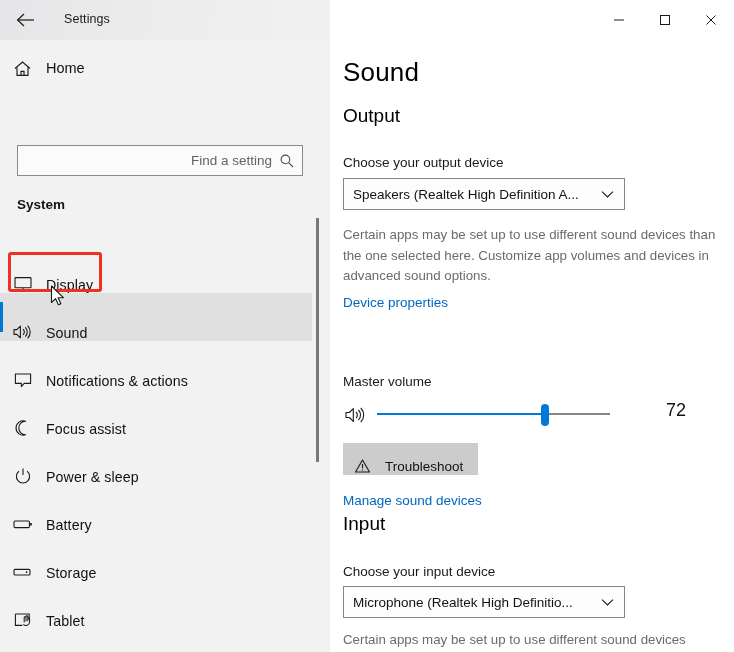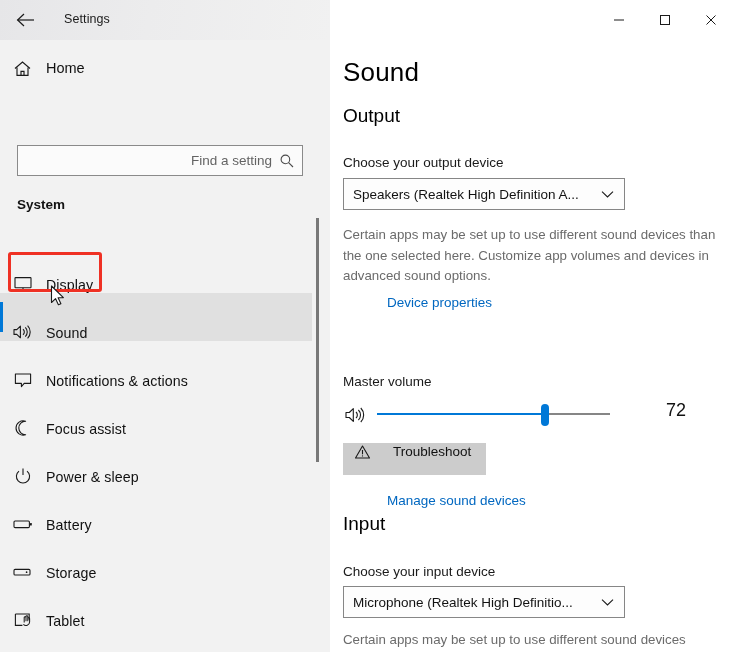--- a/index.html
+++ b/index.html
@@ -164,21 +164,21 @@
   .combo-arrow {
     width: 34px; display: flex; align-items: center; justify-content: center;
   }
   .desc {
     position: absolute; left: 13px;
     width: 374px;
     font-size: 13.3px; color: #6b6b6b; line-height: 20.5px;
   }
   .link {
     position: absolute; left: 13px;
-    font-size: 13.5px; color: #0067c0; cursor: pointer; margin-left: 44px;
+    font-size: 13.5px; color: #0067c0; cursor: pointer;
   }
 
   
   #volume-row {
     position: absolute; left: 13px; top: 356px;
     width: 380px; height: 36px;
   }
   .vol-icon {
     position: absolute; left: 0; top: 8px;
     width: 24px; height: 22px;
@@ -206,21 +206,21 @@
   .vol-value {
     position: absolute; left: 323px; top: 4px;
     font-size: 18px; color: #111;
   }
 
   
   .ts-btn {
     position: absolute; left: 13px; top: 403px;
     height: 32px; padding: 0 14px 0 10px;
     background: #cccccc; border: 1px solid #cccccc;
-    display: flex; align-items: flex-start; gap: 22px;
+    display: flex; align-items: flex-end; gap: 14px;
     cursor: pointer;
   }
   .ts-label { font-size: 13.5px; color: #111; }
 
   
   #redbox {
     position: absolute; left: 8px; top: 252px;
     width: 94px; height: 40px;
     border: 3px solid #ef3124;
     border-radius: 3px;

